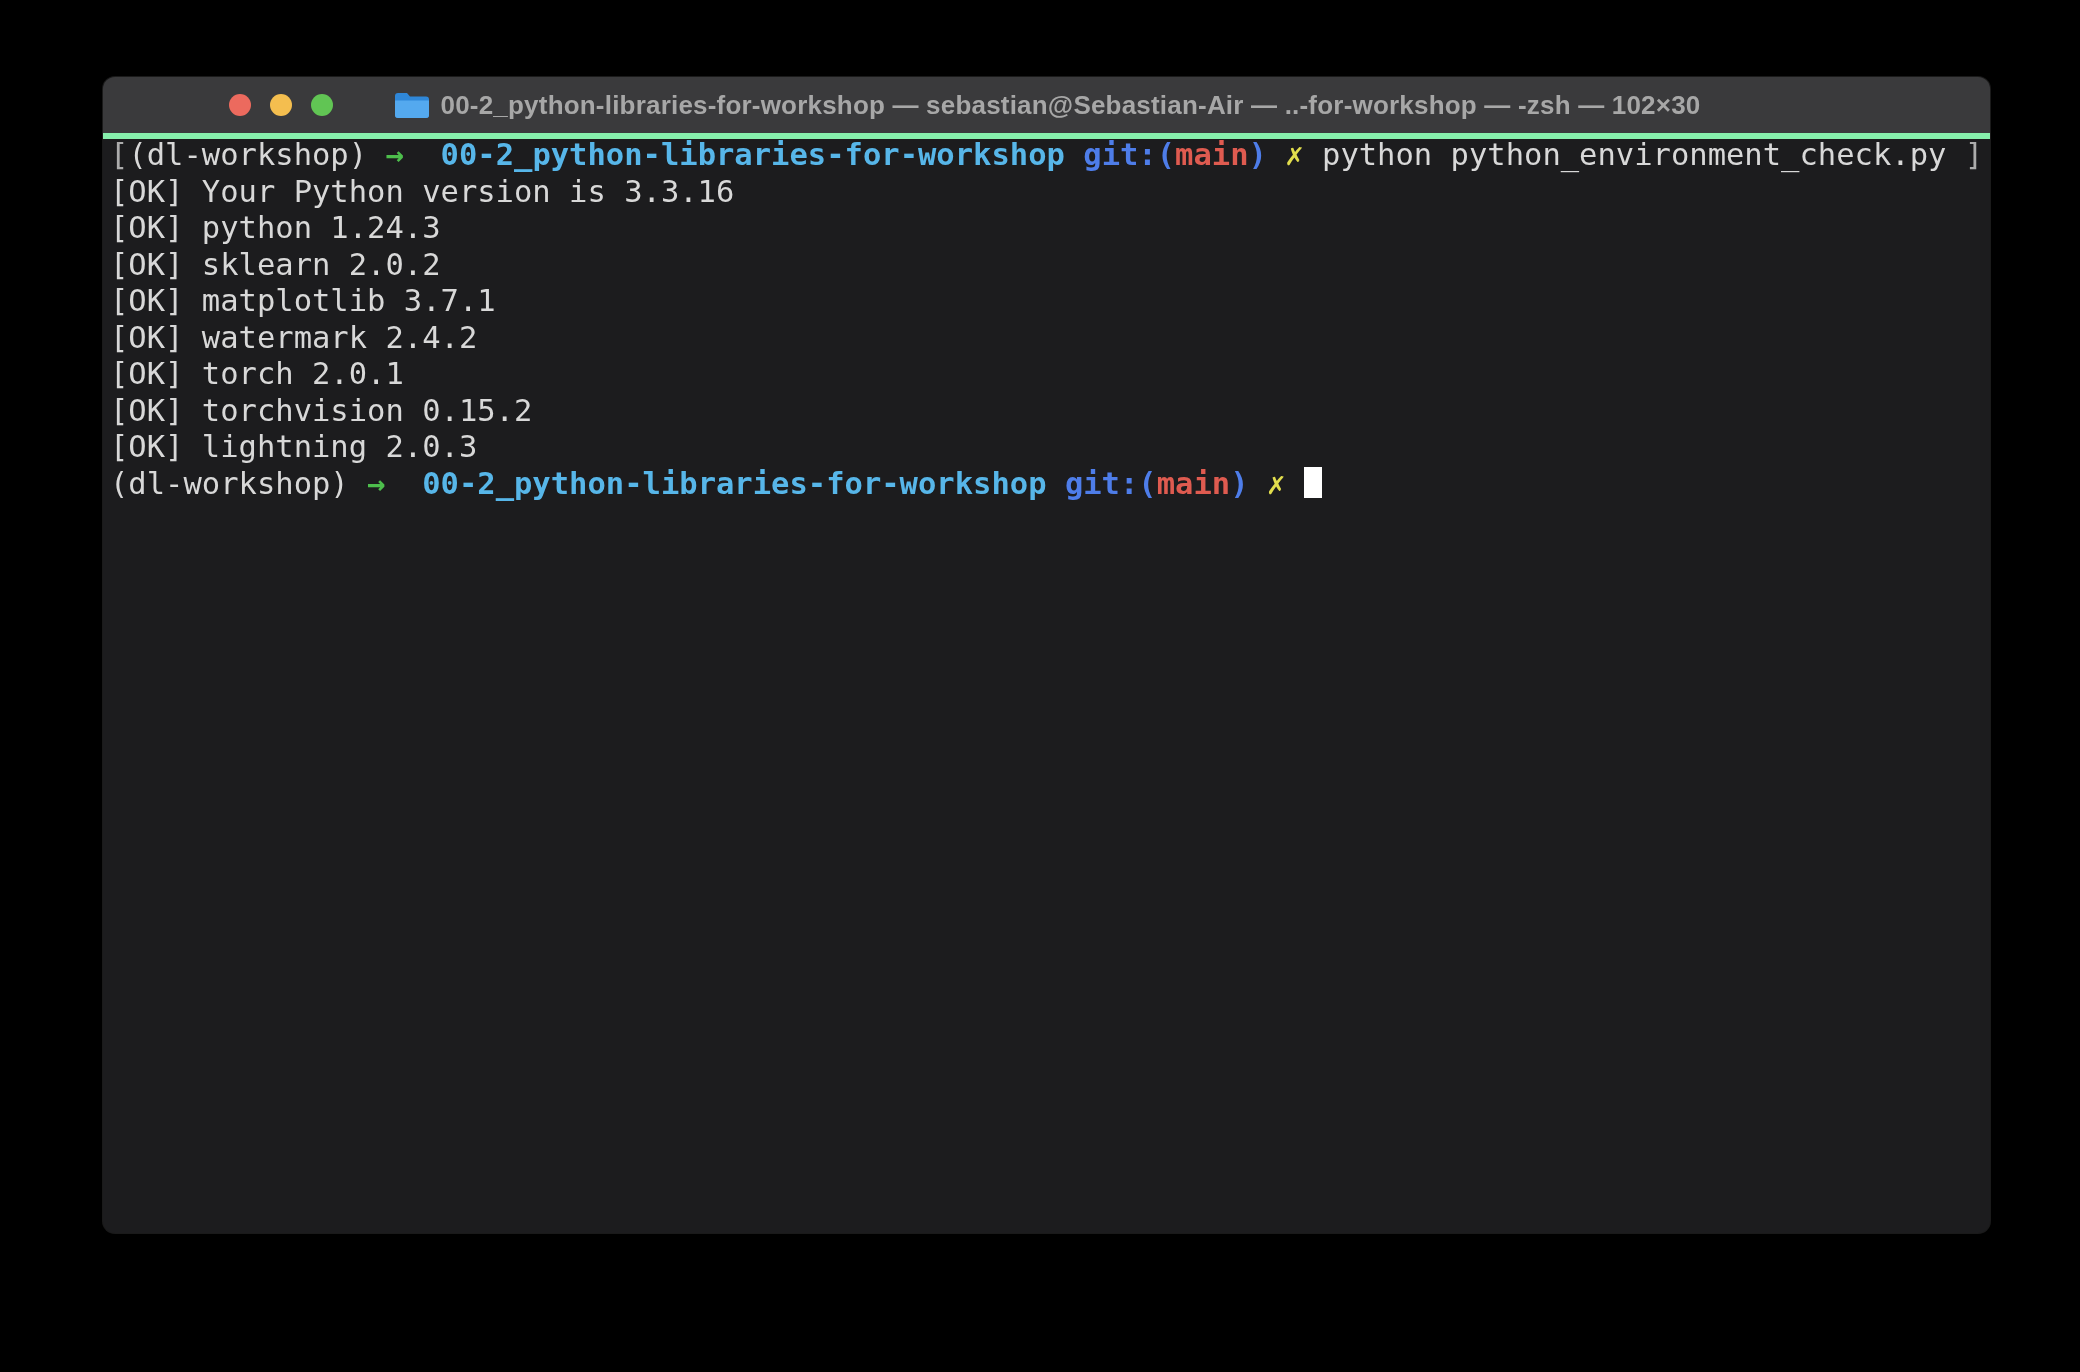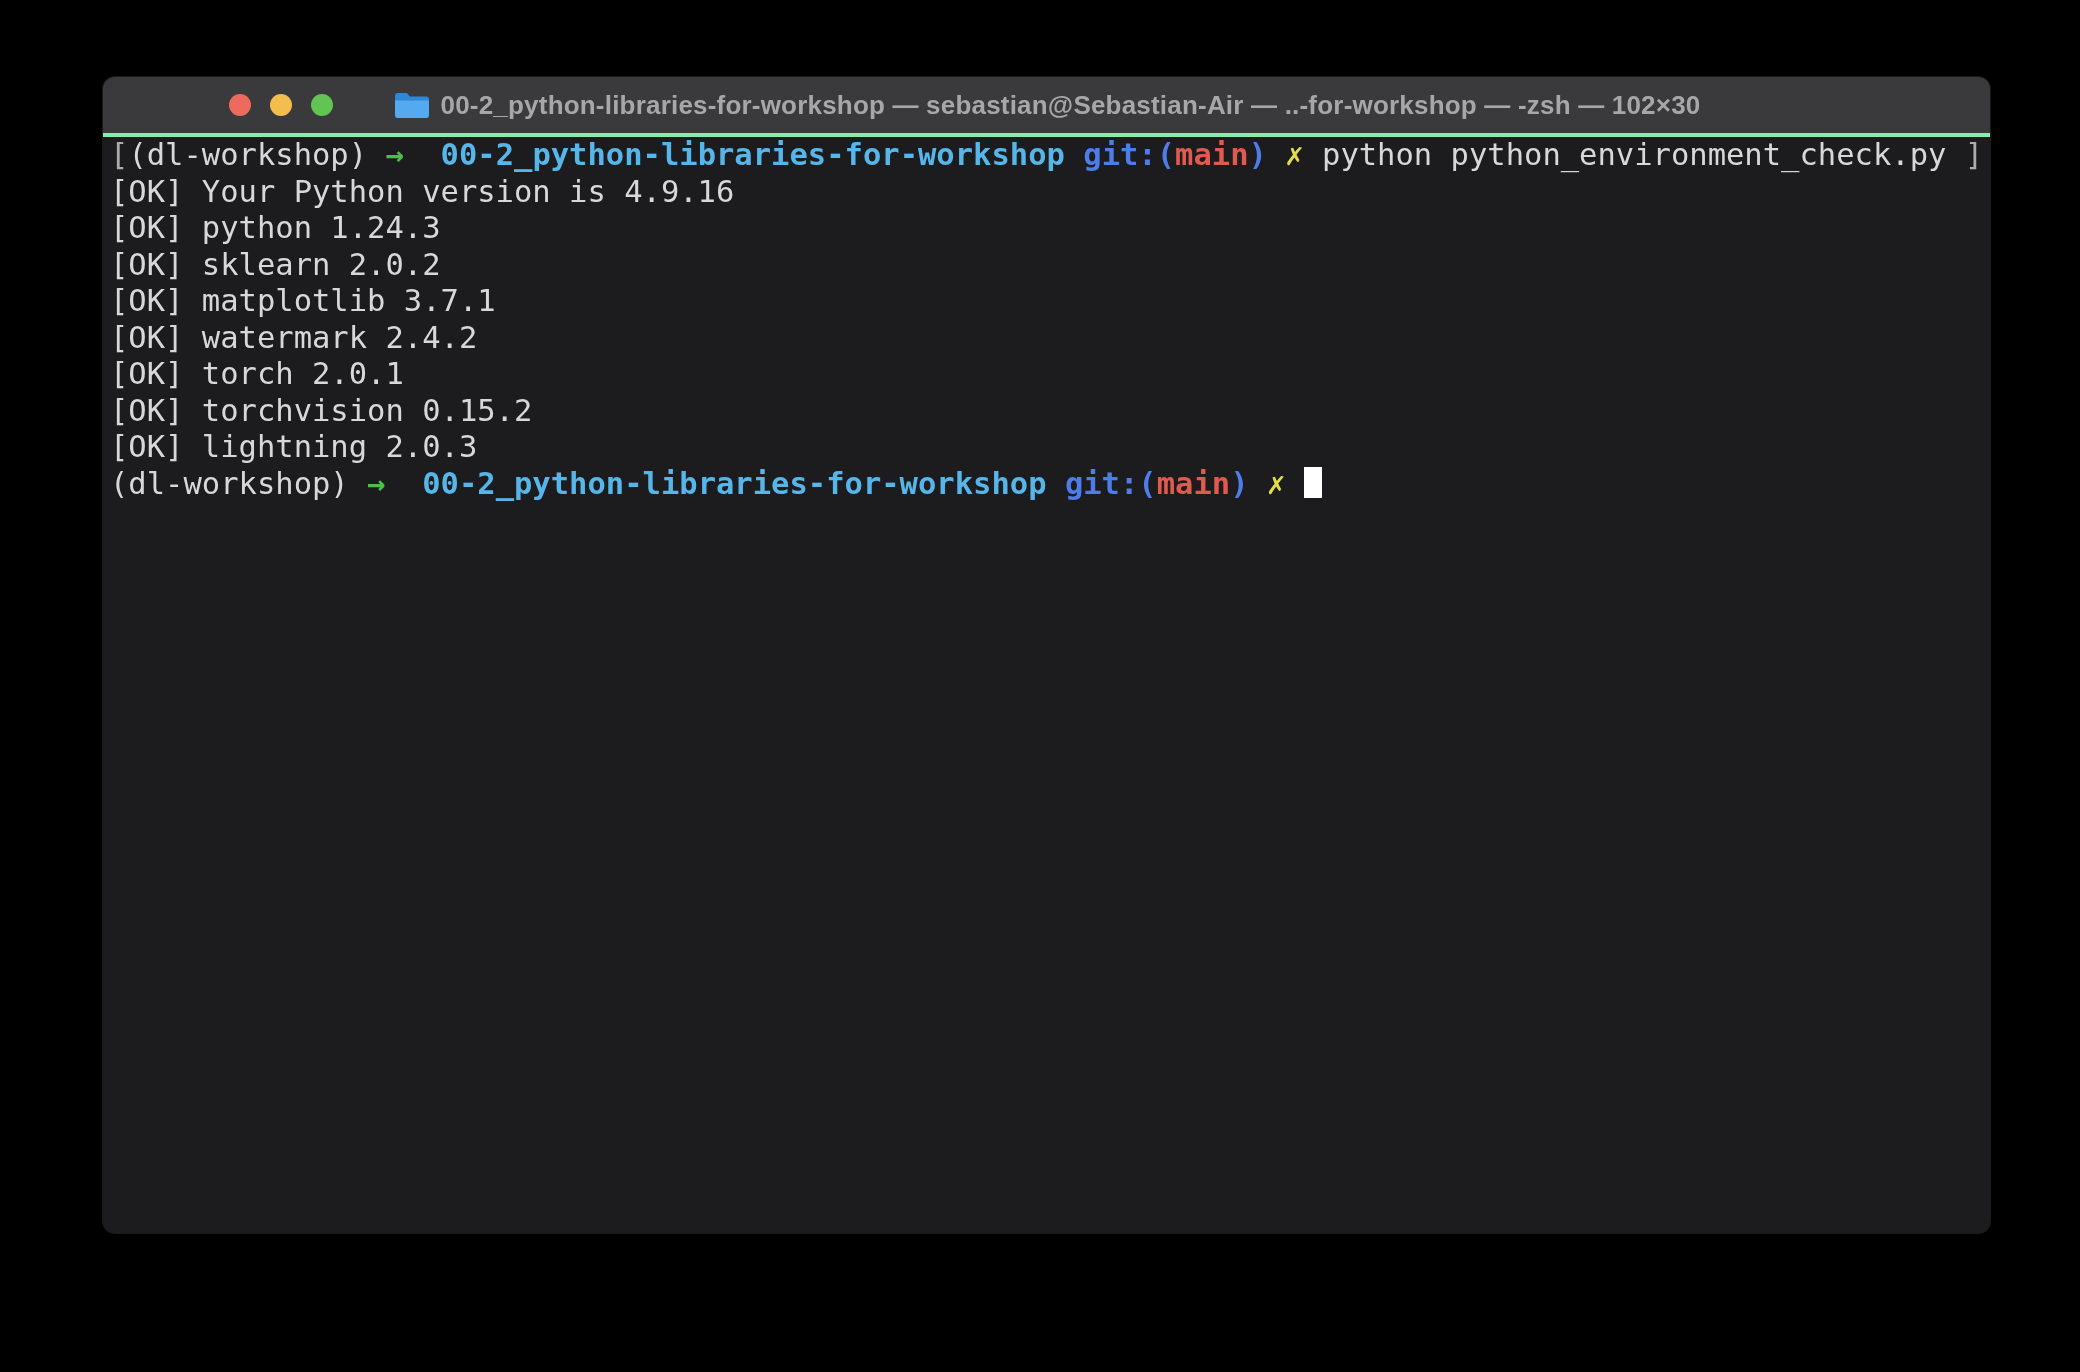--- a/index.html
+++ b/index.html
@@ -19,21 +19,21 @@
     height: 1156px;
     border-radius: 12px;
     background: var(--terminal-bg, #1C1C1E);
     box-shadow: 0 0 0 1px rgba(255,255,255,0.10), 0 30px 70px rgba(0,0,0,0.75);
     overflow: hidden;
   }
   .titlebar {
     position: relative;
     height: 56px;
     background: var(--titlebar-bg, #3A3A3C);
-    border-bottom: 4px solid #86efac;
+    border-bottom: 6px solid #86efac;
     display: flex;
     align-items: center;
     justify-content: center;
   }
   .traffic {
     position: absolute;
     left: 126px;
     top: 0;
     bottom: 0;
     display: flex;
@@ -108,21 +108,21 @@
           <path d="M2 5 q0 -3 3 -3 h9 l3 3.5 h16 q3 0 3 3 v15.5 q0 3 -3 3 H5 q-3 0 -3 -3 Z" fill="#2F87D8"></path>
           <path d="M2 9.5 h34 v14.5 q0 3 -3 3 H5 q-3 0 -3 -3 Z" fill="#54A9EF"></path>
         </svg>
       </span>
       <span class="title-text">00-2_python-libraries-for-workshop — sebastian@Sebastian-Air — ..-for-workshop — -zsh — 102×30</span>
     </div>
   </div>
   <div class="screen">
     <div id="term">
         <div class="line"><span class="seg-mark">[</span><span class="seg-default">(dl-workshop) </span><span class="seg-green">→</span><span class="seg-default">  </span><span class="seg-cyan">00-2_python-libraries-for-workshop</span><span class="seg-default"> </span><span class="seg-blue">git:(</span><span class="seg-red">main</span><span class="seg-blue">)</span><span class="seg-default"> </span><span class="seg-yellow">✗</span><span class="seg-default"> python python_environment_check.py</span><span class="seg-mark"> ]</span></div>
-        <div class="line"><span class="seg-default">[OK] Your Python version is 4.9.16</span></div>
+        <div class="line"><span class="seg-default">[OK] Your Python version is 3.3.16</span></div>
         <div class="line"><span class="seg-default">[OK] python 1.24.3</span></div>
         <div class="line"><span class="seg-default">[OK] sklearn 2.0.2</span></div>
         <div class="line"><span class="seg-default">[OK] matplotlib 3.7.1</span></div>
         <div class="line"><span class="seg-default">[OK] watermark 2.4.2</span></div>
         <div class="line"><span class="seg-default">[OK] torch 2.0.1</span></div>
         <div class="line"><span class="seg-default">[OK] torchvision 0.15.2</span></div>
         <div class="line"><span class="seg-default">[OK] lightning 2.0.3</span></div>
         <div class="line"><span class="seg-default">(dl-workshop) </span><span class="seg-green">→</span><span class="seg-default">  </span><span class="seg-cyan">00-2_python-libraries-for-workshop</span><span class="seg-default"> </span><span class="seg-blue">git:(</span><span class="seg-red">main</span><span class="seg-blue">)</span><span class="seg-default"> </span><span class="seg-yellow">✗</span><span class="seg-default"> </span><span class="cursor"></span></div>
       </div>
   </div>

